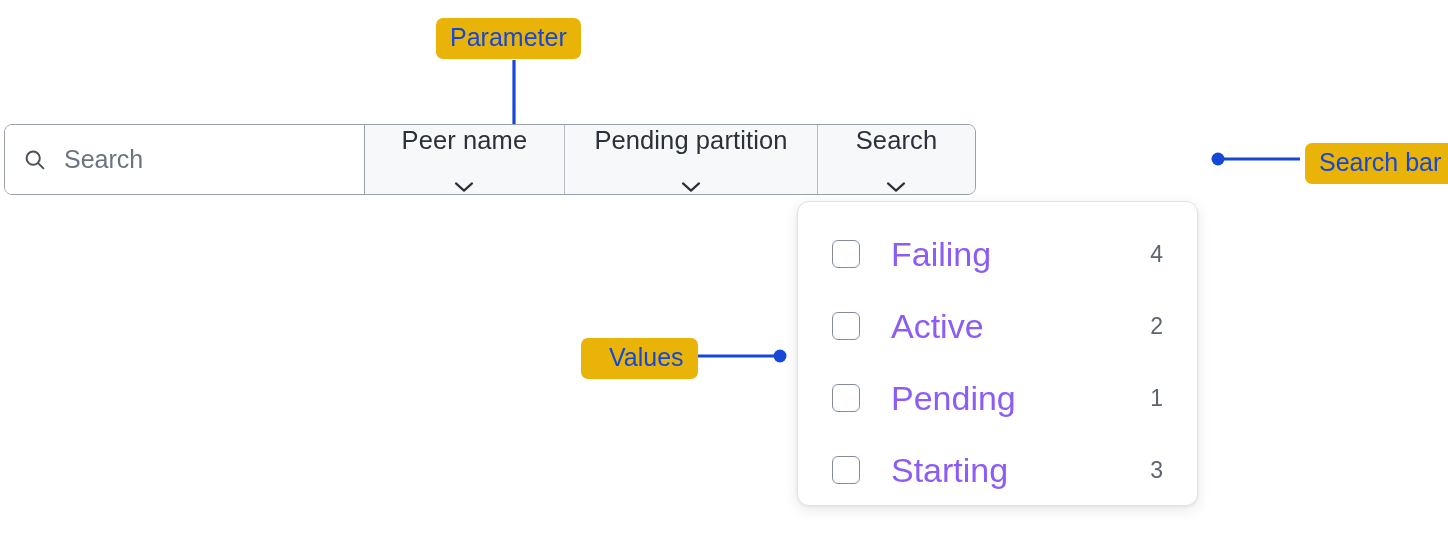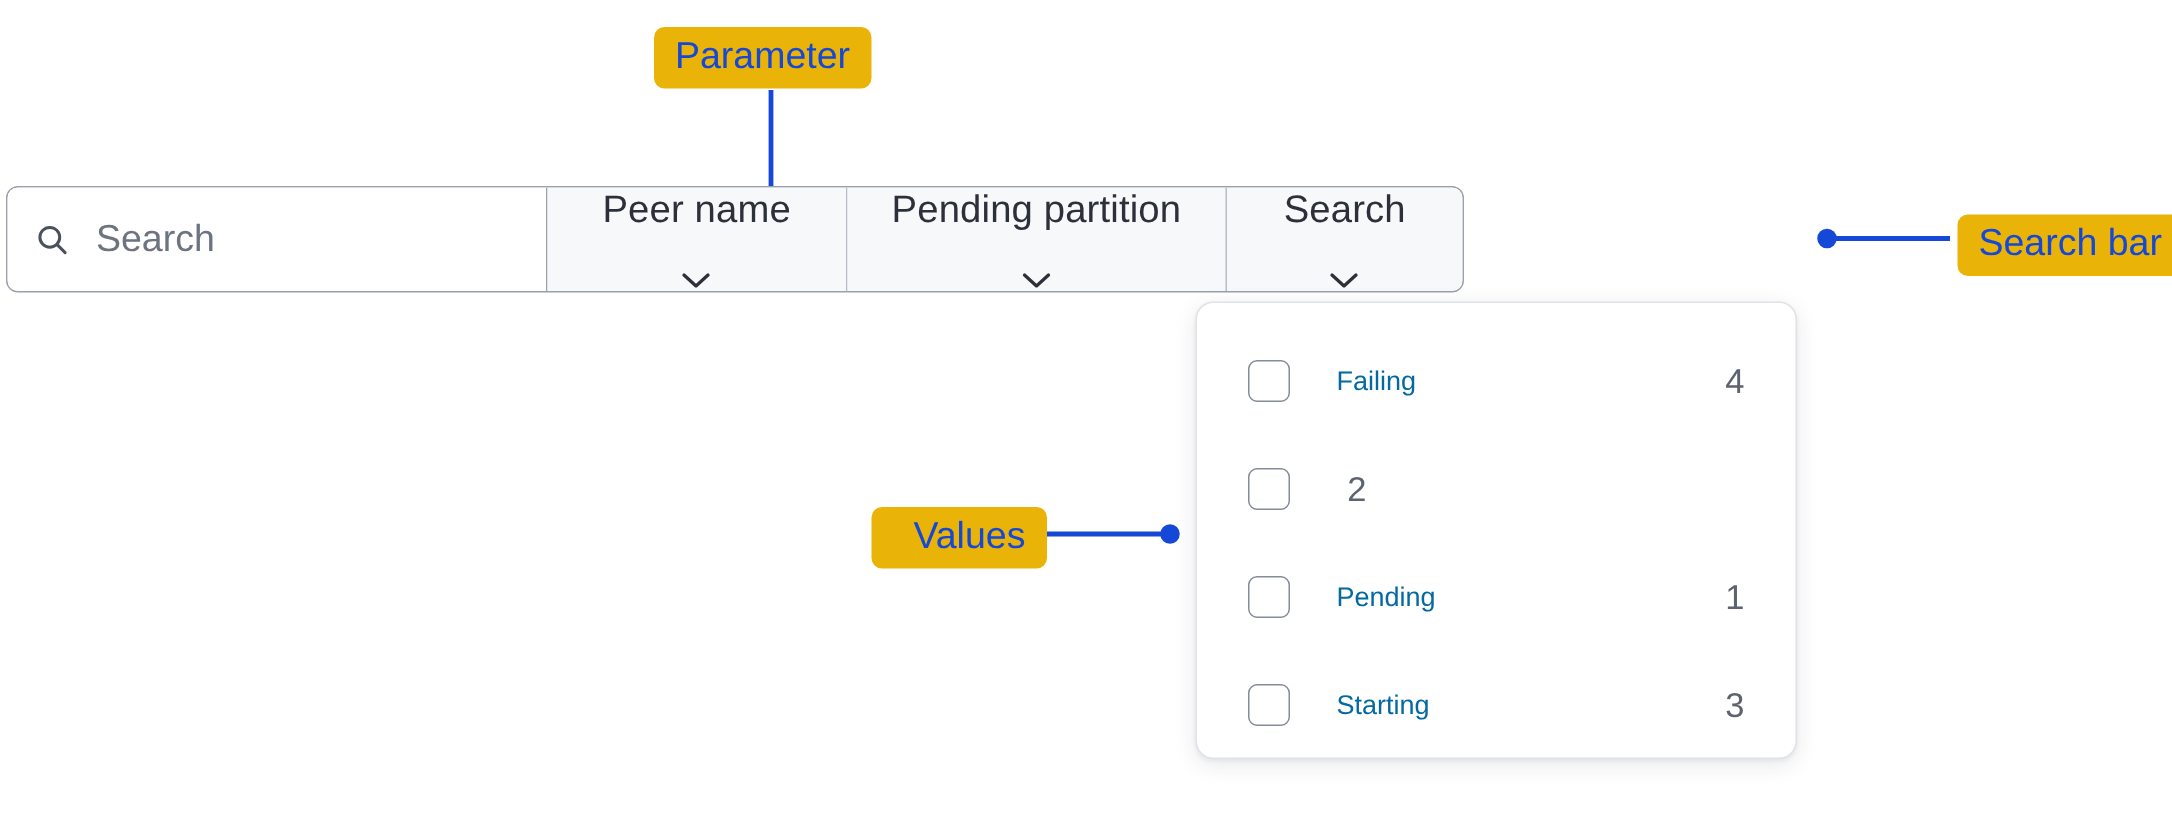--- a/index.html
+++ b/index.html
@@ -120,22 +120,22 @@
     width: 28px;
     height: 28px;
     box-sizing: border-box;
     border: 1.8px solid #858c99;
     border-radius: 6px;
     background: #ffffff;
     flex: 0 0 auto;
     margin-right: 31px;
   }
   .value-label {
-    font-size: 18px;
-    color: #0369a1;
+    font-size: 34px;
+    color: #8b5cf6;
     flex: 1 1 auto;
     white-space: nowrap;
   }
   .value-count {
     font-size: 23px;
     color: #5d646f;
     text-align: right;
     min-width: 20px;
   }
 
@@ -214,20 +214,21 @@
 <div id="values-panel">
 
   <div class="value-row">
     <span class="checkbox"></span>
     <span class="value-label">Failing</span>
     <span class="value-count">4</span>
   </div>
 
   <div class="value-row">
     <span class="checkbox"></span>
+    <span class="value-label">Active</span>
     <span class="value-count">2</span>
   </div>
 
   <div class="value-row">
     <span class="checkbox"></span>
     <span class="value-label">Pending</span>
     <span class="value-count">1</span>
   </div>
 
   <div class="value-row">

